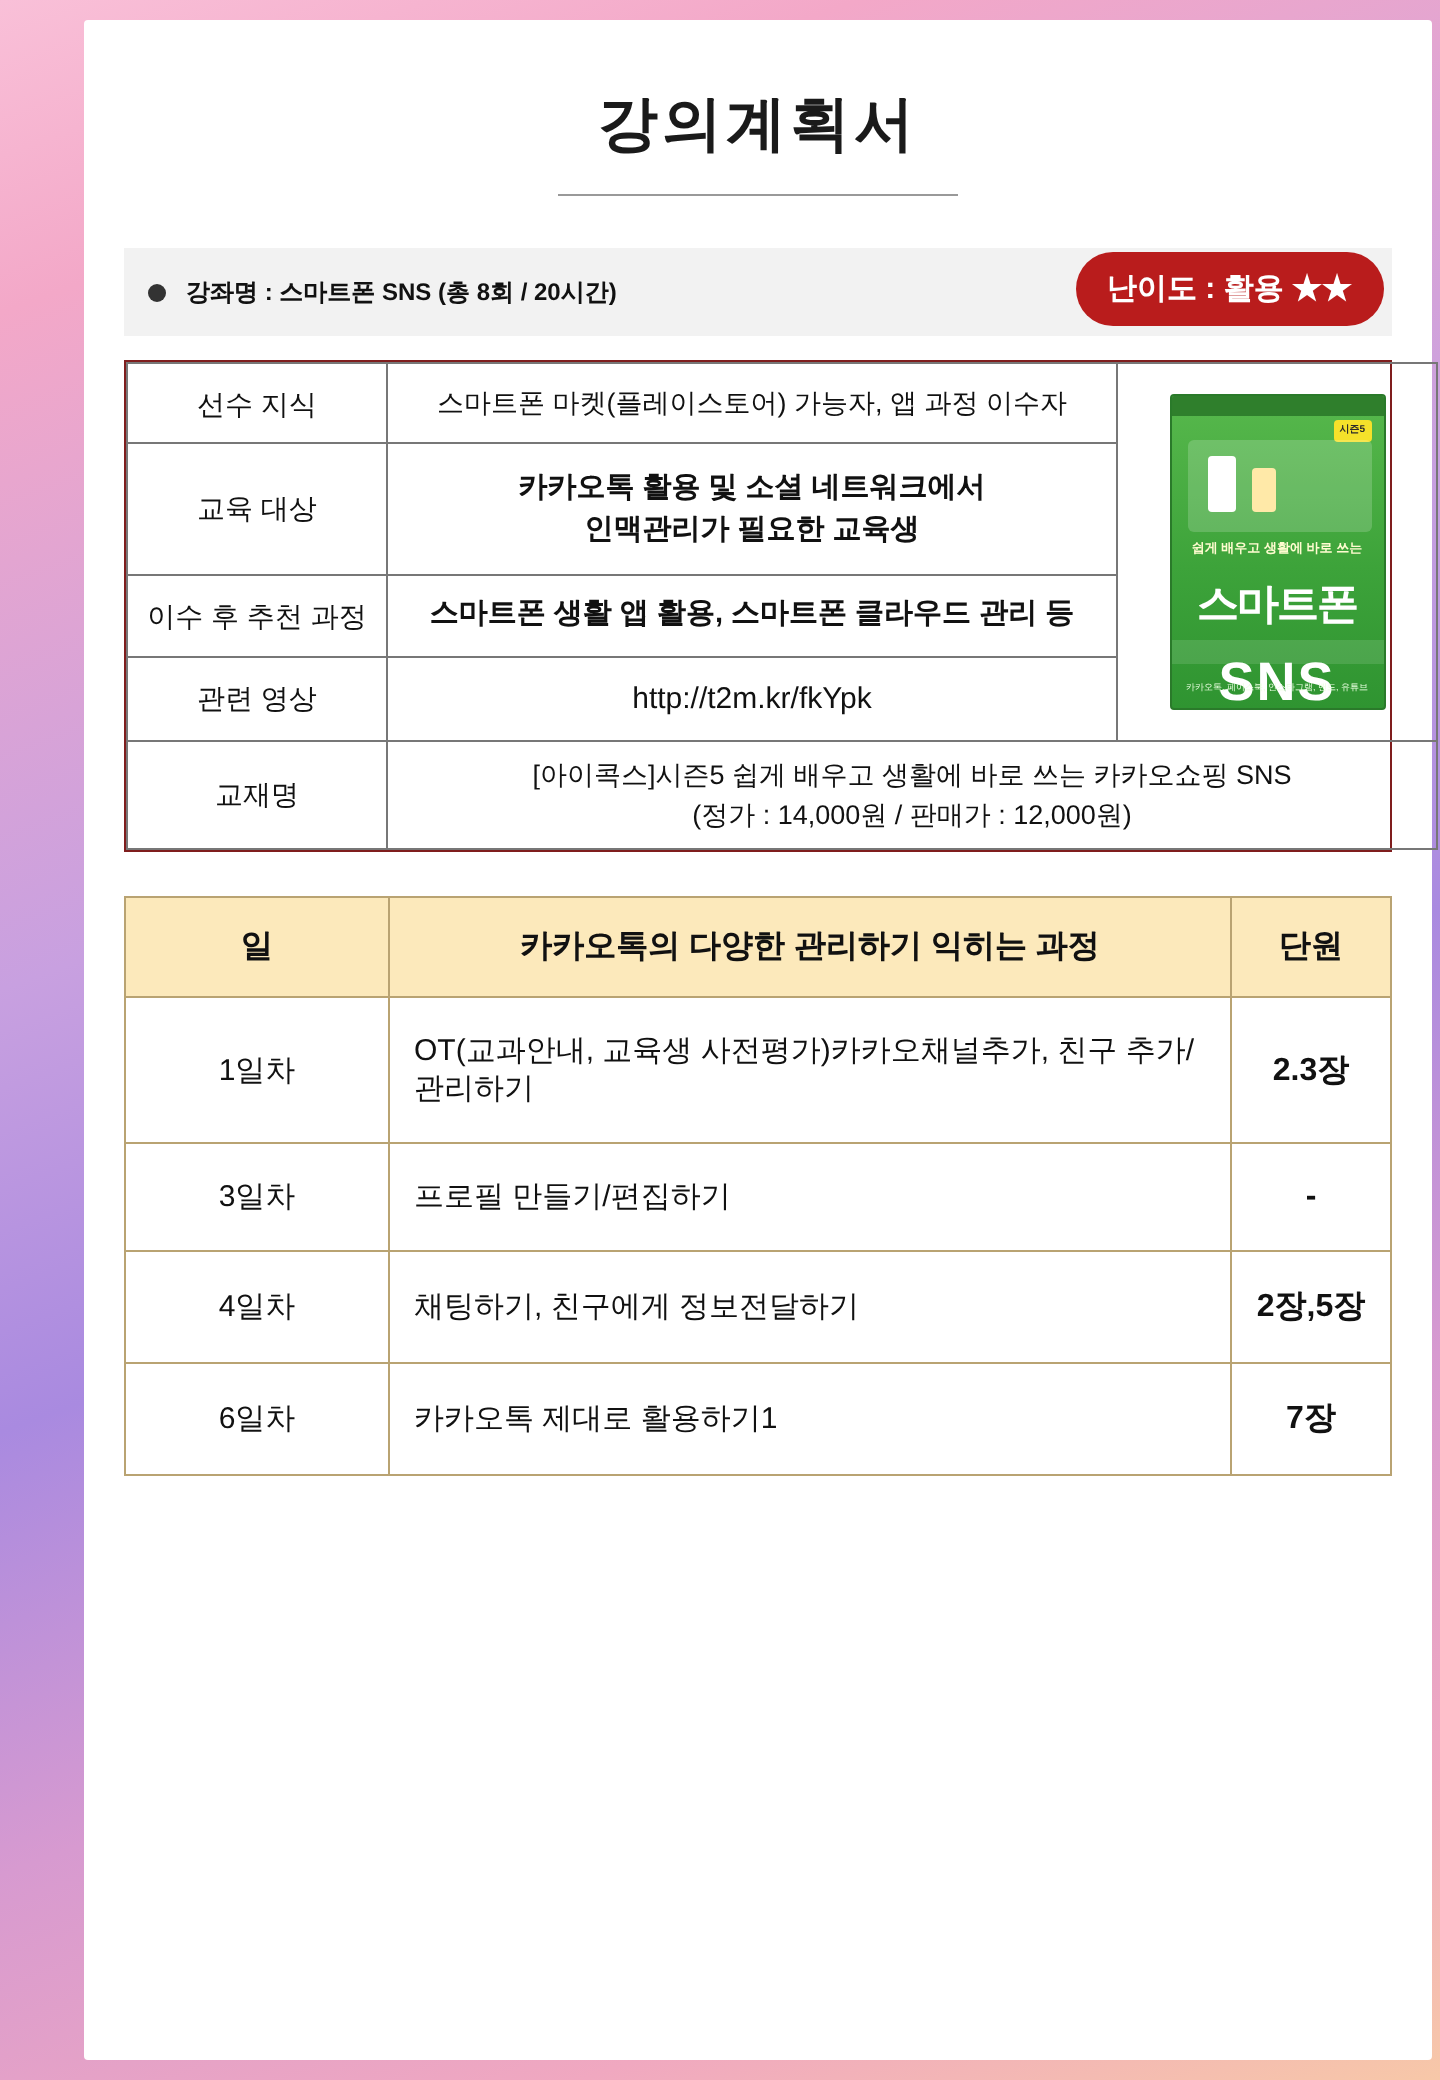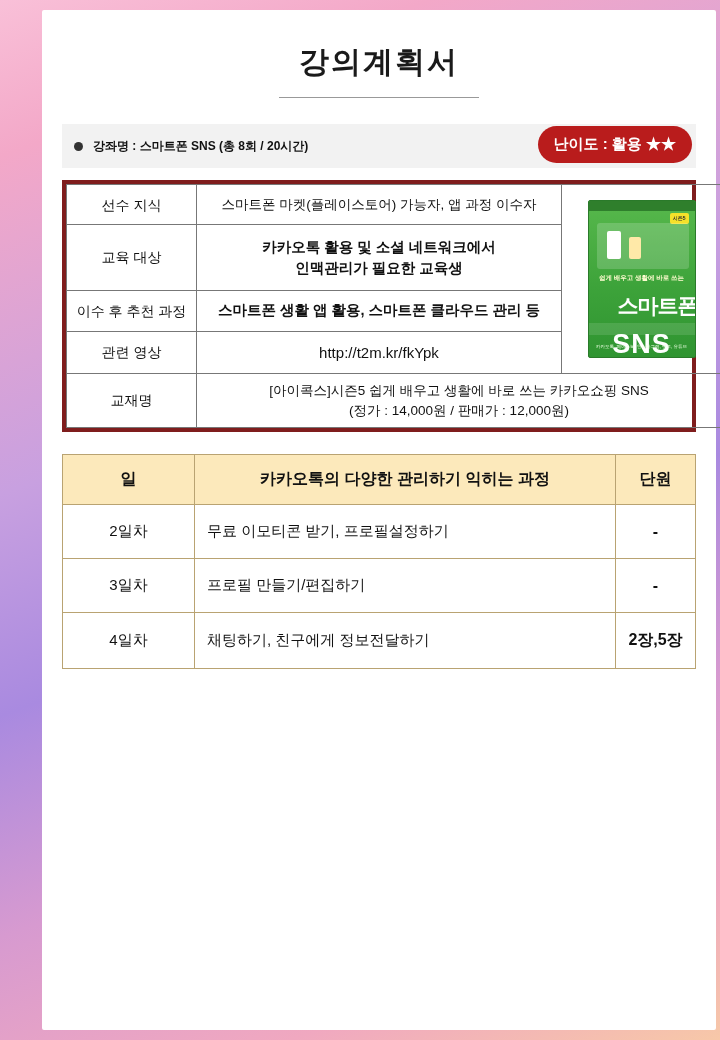--- a/index.html
+++ b/index.html
@@ -78,21 +78,21 @@
     font-weight: bold;
     padding: 9px 16px;
     border-radius: 20px;
     white-space: nowrap;
   }
 
   
   .info-wrap {
     margin-top: 12px;
     display: flex;
-    border: 4px solid #7f1d1d;
+    border: 1px solid #7f1d1d;
     position: relative;
     background: #fff;
   }
   .info-table {
     border-collapse: collapse;
     width: 100%;
     table-layout: fixed;
   }
   .info-table td {
     border: 1px solid #777;
@@ -155,21 +155,21 @@
     content: "";
     position: absolute; left: 32px; top: 14px; width: 12px; height: 22px;
     background: #ffe9a8; border-radius: 2px;
   }
   .book .sub {
     position: absolute; left: 0; top: 72px; width: 100%;
     text-align: center; color: #fffcd0;
     font-size: 6.5px; line-height: 1.4; font-weight: bold;
   }
   .book .main {
-    position: absolute; left: 16px; top: 90px; width: 100%;
+    position: absolute; left: 0; top: 90px; width: 100%;
     text-align: center; color: #ffffff;
     font-size: 21px; font-weight: bold; letter-spacing: -1px;
   }
   .book .main2 {
     position: absolute; left: 0; top: 124px; width: 100%;
     text-align: center; color: #ffffff;
     font-size: 27px; font-weight: bold; letter-spacing: 1px;
   }
   .book .footer {
     position: absolute; left: 0; bottom: 6px; width: 100%;
@@ -284,31 +284,36 @@
     <table class="sched">
       <thead>
         <tr>
           <th class="c-day">일</th>
           <th>카카오톡의 다양한 관리하기 익히는 과정</th>
           <th class="c-unit">단원</th>
         </tr>
       </thead>
       <tbody>
         <tr>
-          <td class="day">2일차</td>
-          <td class="content">무료 이모티콘 받기, 프로필설정하기</td>
-          <td class="unit">-</td>
+          <td class="day">1일차</td>
+          <td class="content">OT(교과안내, 교육생 사전평가)카카오채널추가, 친구 추가/관리하기</td>
+          <td class="unit">2.3장</td>
         </tr>
         <tr>
           <td class="day">3일차</td>
           <td class="content">프로필 만들기/편집하기</td>
           <td class="unit">-</td>
         </tr>
         <tr>
           <td class="day">4일차</td>
           <td class="content">채팅하기, 친구에게 정보전달하기</td>
           <td class="unit">2장,5장</td>
         </tr>
+        <tr>
+          <td class="day">6일차</td>
+          <td class="content">카카오톡 제대로 활용하기1</td>
+          <td class="unit">7장</td>
+        </tr>
       </tbody>
     </table>
   </div>
 
 </div>
 
 </body></html>

